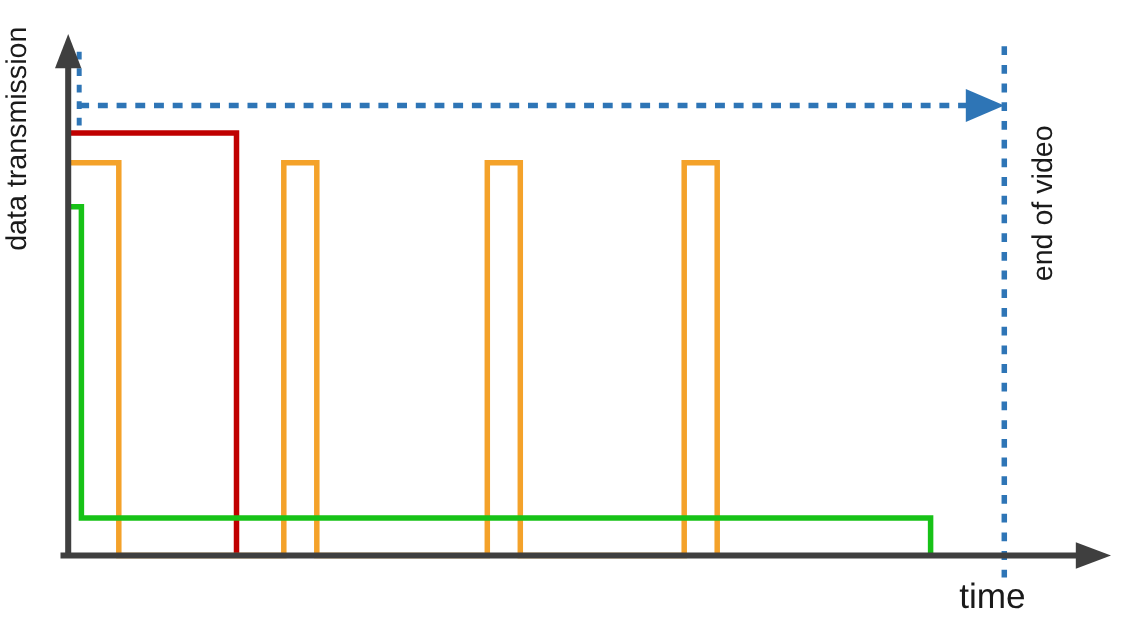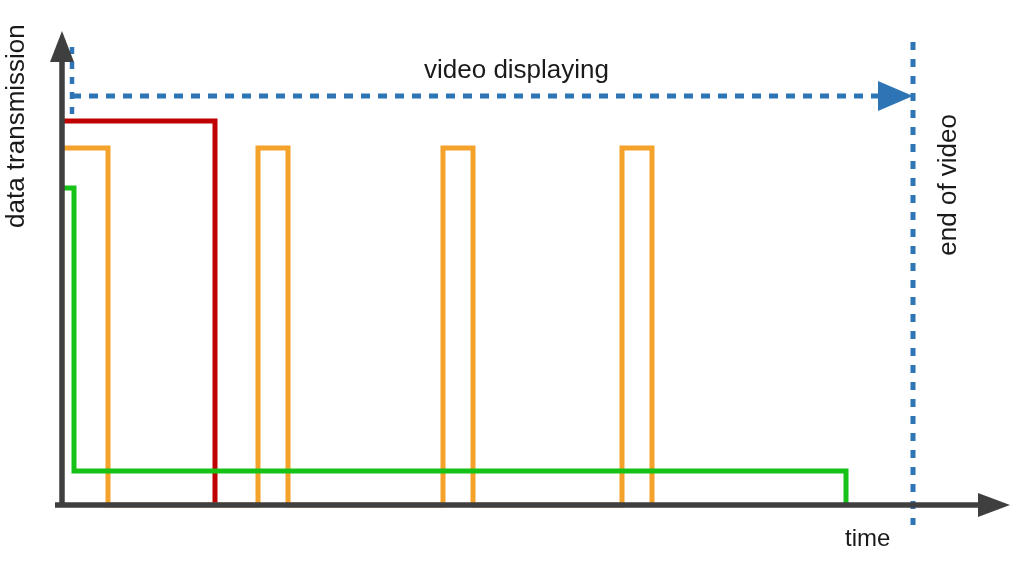--- a/index.html
+++ b/index.html
@@ -30,23 +30,23 @@
     font-family: "Liberation Sans", sans-serif;
     white-space: nowrap;
     font-weight: 400;
   }
   #label-video-displaying {
     left: 424px;
     top: 54px;
     font-size: 26px;
   }
   #label-time {
-    left: 845px;
+    left: 872px;
     top: 524px;
-    font-size: 24px;
+    font-size: 32px;
   }
   #label-data-transmission {
     left: 0px;
     top: 184px;
     width: 44px;
     font-size: 26px;
     transform-origin: left top;
     transform: rotate(-90deg) translate(-100%, 0);
   }
   #label-end-of-video {
@@ -77,21 +77,20 @@
 
     <polyline points="62,188 74,188 74,471 846,471 846,505" fill="none" stroke="#17c217" stroke-width="5" stroke-linejoin="miter" stroke-linecap="butt"></polyline>
 
     <line x1="62" y1="505" x2="62" y2="48" stroke="#3f3f3f" stroke-width="5.5" stroke-linecap="butt"></line>
     <polygon points="62,31 50,62 74,62" fill="#3f3f3f"></polygon>
 
     <line x1="55" y1="505" x2="992" y2="505" stroke="#3f3f3f" stroke-width="5.5" stroke-linecap="butt"></line>
     <polygon points="1010,505 978,493 978,517" fill="#3f3f3f"></polygon>
   </svg>
 
-  <div class="lbl" id="label-video-displaying">video displaying</div>
 
   <div class="lbl" id="label-end-of-video">end of video</div>
 
   <div class="lbl" id="label-data-transmission">data transmission</div>
 
   <div class="lbl" id="label-time">time</div>
 
 </div>
 
 </body></html>

